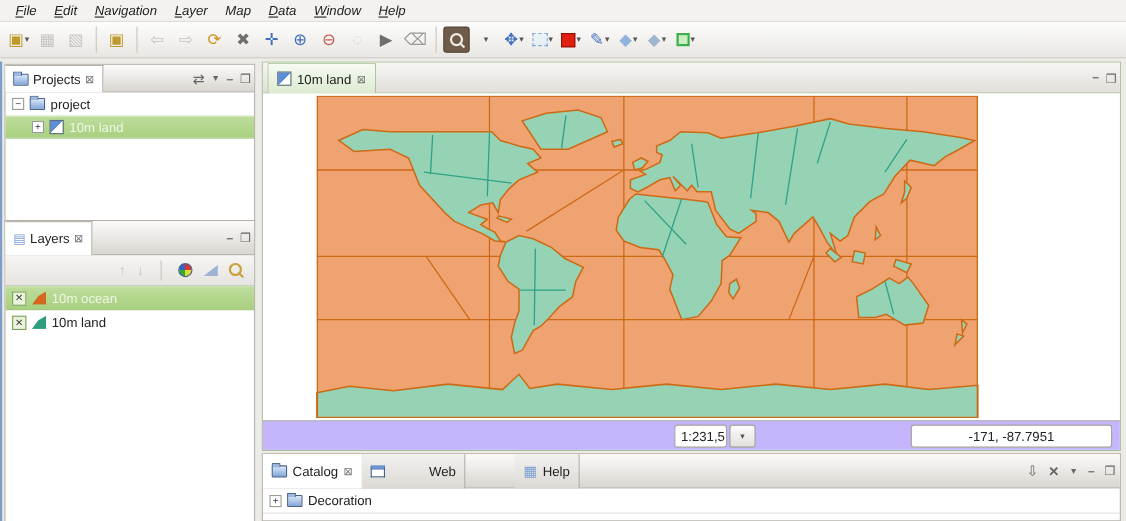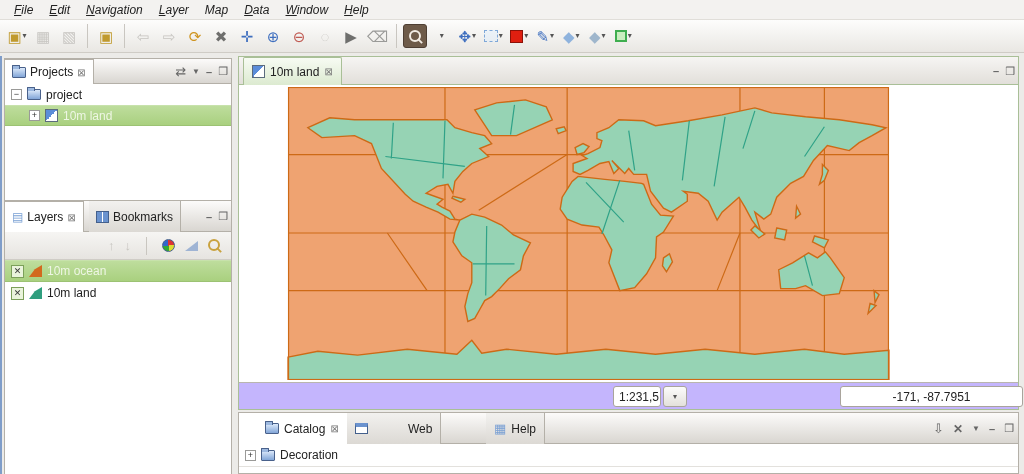--- a/index.html
+++ b/index.html
@@ -85,27 +85,27 @@
   #map-svg { position:absolute; left:47px; top:2px; }
   #editor-status { position:absolute; left:0; bottom:0; width:779px; height:27px;
     background:#c4b5fd; border-top:1px solid #b9b5ae; }
   .status-field { position:absolute; top:3px; height:21px; background:#fff; border:1px solid #a9a49c;
     border-radius:3px; font-size:12px; display:flex; align-items:center; }
   #scale-field { left:374px; width:48px; padding-left:5px; overflow:hidden; white-space:nowrap; }
   #scale-dd { left:424px; width:24px; justify-content:center;
     background:linear-gradient(#fcfcfb,#e3e0db); }
   #crs-button { left:455px; width:128px; justify-content:center;
     background:linear-gradient(#fcfcfb,#eceae6); }
-  #coord-field { left:589px; width:183px; justify-content:center;margin-left:12px; }
+  #coord-field { left:589px; width:183px; justify-content:center; }
 
   
   #dock { position:absolute; left:238px; top:412px; width:781px; height:62px;
     background:#fff; border:1px solid #b4b0a8; }
   #dock-header { position:relative; height:31px;
-    background:linear-gradient(#fcfbfa,#d9d6d1); border-bottom:1px solid #b4b0a8;margin-left:18px; }
+    background:linear-gradient(#fcfbfa,#d9d6d1); border-bottom:1px solid #b4b0a8; }
   .dtab { position:absolute; top:0; height:31px; display:flex; align-items:center; gap:5px;
     padding:0 8px; font-size:12px; background:linear-gradient(#f2f1ef,#dcd9d4);
     border-right:1px solid #b4b0a8; }
   .dtab.active { background:#fff; }
   #dock-icons { position:absolute; right:4px; top:0; height:31px; display:flex; align-items:center; gap:9px; }
 
   #left-edge { position:absolute; left:0; top:56px; width:2px; height:418px; background:#7f9dc9; }
 </style>
 </head>
 <body>
@@ -231,24 +231,20 @@
     <span>10m land</span>
   </div>
 </div>
 
 <div class="view" style="left:4px; top:200px; width:228px; height:274px; border-bottom:none;">
   <div class="view-header" style="height:31px;">
     <span class="vtab active" style="left:0; height:31px;">
       <span class="icon-grid" style="font-size:12px;">▤</span>
       <span>Layers</span>
       <span class="vclose">⊠</span>
-    </span>
-    <span class="vtab" style="left:84px; height:31px;">
-      <span class="icon-book"></span>
-      <span>Bookmarks</span>
     </span>
     <span class="hdr-icons" style="height:31px;">
       <span class="hicon" style="font-weight:bold;">–</span>
       <span class="hicon">❒</span>
     </span>
   </div>
   <div style="height:28px; background:linear-gradient(#f6f5f3,#e6e4e0); border-bottom:1px solid #cfccc6; display:flex; align-items:center; justify-content:flex-end; gap:10px; padding-right:10px;">
     <span class="g-dis" style="font-size:13px; font-weight:bold;">↑</span>
     <span class="g-dis" style="font-size:13px; font-weight:bold;">↓</span>
     <span class="tb-sep" style="height:18px;"></span>

